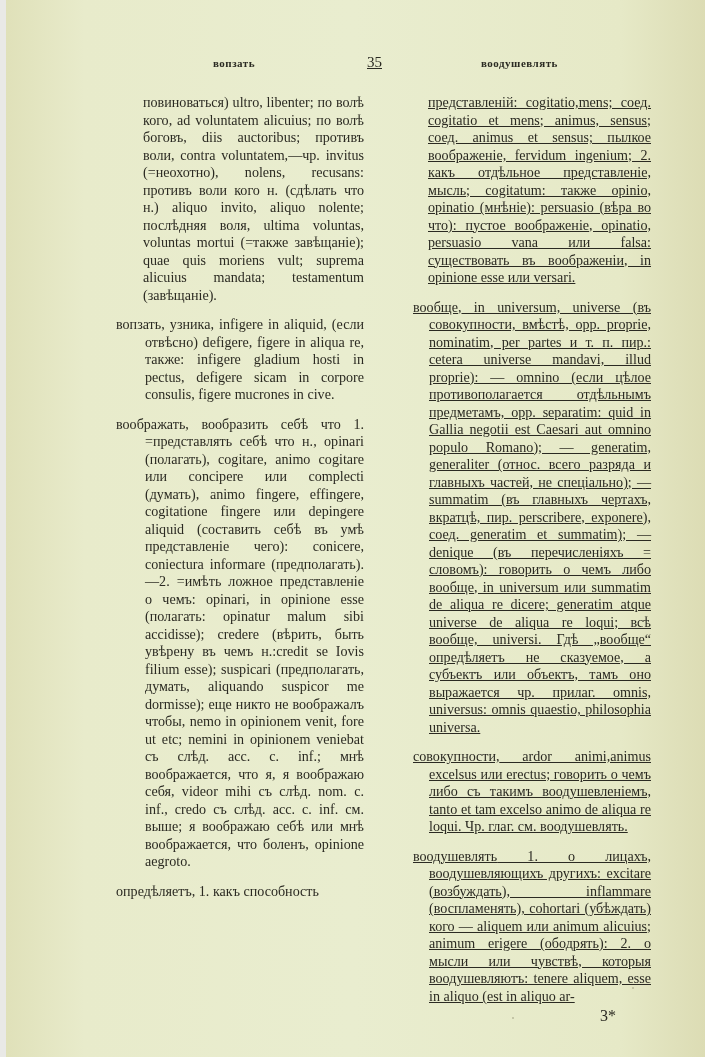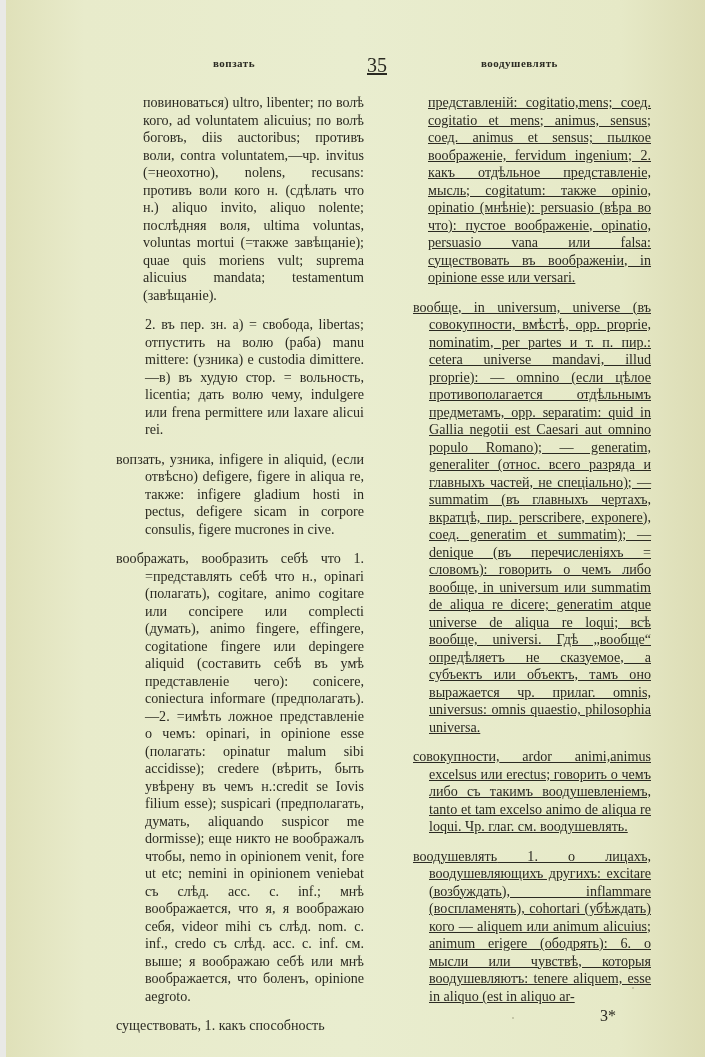--- a/index.html
+++ b/index.html
@@ -15,21 +15,21 @@
   }
   .page::before {
     content: ""; position: absolute; left: 0; top: 0; width: 6px; height: 100%;
     background: #e9e9e6;
   }
   .running-head {
     position: absolute; top: 54px; left: 0; width: 705px; height: 20px;
     font-family: "Liberation Serif", serif; color: #2a2a22;
   }
   .rh-left { position: absolute; left: 213px; top: 3px; font-size: 11px; font-weight: bold; letter-spacing: 0.5px; }
-  .rh-num { position: absolute; left: 367px; top: 0; font-size: 20px; text-decoration: underline; }
+  .rh-num { position: absolute; left: 367px; top: 0; font-size: 15px; text-decoration: underline; }
   .rh-right { position: absolute; left: 481px; top: 3px; font-size: 11px; font-weight: bold; letter-spacing: 0.5px; }
   .col {
     position: absolute; top: 82px;
     font-family: "Liberation Serif", serif;
     font-size: 14.1px; line-height: 17.5px; color: #2b2a22;
     text-align: justify;
   }
   .col-left { left: 104px; width: 272px; }
   .col-right { left: 401px; width: 262px; }
   .entry { margin: 12px; padding-left: 29px; text-indent: -29px; }
@@ -50,31 +50,30 @@
 <div class="page">
 
   <div class="running-head">
     <span class="rh-left">вопзать</span>
     <span class="rh-num">35</span>
     <span class="rh-right">воодушевлять</span>
   </div>
 
   <div class="col col-left">
     <p class="entry cont-first">повиноваться) ultro, libenter; по волѣ кого, ad voluntatem alicuius; по волѣ боговъ, diis auctoribus; противъ воли, contra voluntatem,—чр. invitus (=неохотно), nolens, recusans: противъ воли кого н. (сдѣлать что н.) aliquo invito, aliquo nolente; послѣдняя воля, ultima voluntas, voluntas mortui (=также завѣщаніе); quae quis moriens vult; suprema alicuius mandata; testamentum (завѣщаніе).</p>
-    <p class="entry sub">2. въ пер. зн. а) = свобода, libertas; отпустить на волю (раба) manu mittere: (узника) e custodia dimittere.—в) въ худую стор. = вольность, licentia; дать волю чему, indulgere или frena permittere или laxare alicui rei.</p>
     <p class="entry"><span class="headword">вопзать, узника,</span><span> infigere in aliquid, (если отвѣсно) defigere, figere in aliqua re, также: infigere gladium hosti in pectus, defigere sicam in corpore consulis, figere mucrones in cive.</span></p>
     <p class="entry"><span class="headword">воображать, вообразить себѣ что</span><span> 1. =представлять себѣ что н., opinari (полагать), cogitare, animo cogitare или concipere или complecti (думать), animo fingere, effingere, cogitatione fingere или depingere aliquid (составить себѣ въ умѣ представленіе чего): conicere, coniectura informare (предполагать).—2. =имѣть ложное представленіе о чемъ: opinari, in opinione esse (полагать: opinatur malum sibi accidisse); credere (вѣрить, быть увѣрену въ чемъ н.:credit se Iovis filium esse); suspicari (предполагать, думать, aliquando suspicor me dormisse); еще никто не воображалъ чтобы, nemo in opinionem venit, fore ut etc; nemini in opinionem veniebat съ слѣд. acc. c. inf.; мнѣ воображается, что я, я воображаю себя, videor mihi съ слѣд. nom. c. inf., credo съ слѣд. acc. c. inf. см. выше; я воображаю себѣ или мнѣ воображается, что боленъ, opinione aegroto.</span></p>
-    <p class="entry"><span class="headword">существовать,</span><span> 1. какъ способность</span></p>
+    <p class="entry"><span class="headword">опредѣляетъ,</span><span> 1. какъ способность</span></p>
   </div>
 
   <div class="col col-right">
     <p class="entry cont-first">представленій: cogitatio,mens; соед. cogitatio et mens; animus, sensus; соед. animus et sensus; пылкое воображеніе, fervidum ingenium; 2. какъ отдѣльное представленіе, мысль; cogitatum: также opinio, opinatio (мнѣніе): persuasio (вѣра во что): пустое воображеніе, opinatio, persuasio vana или falsa: существовать въ воображеніи, in opinione esse или versari.</p>
     <p class="entry"><span class="headword">вообще,</span><span> in universum, universe (въ совокупности, вмѣстѣ, opp. proprie, nominatim, per partes и т. п. пир.: cetera universe mandavi, illud proprie): — omnino (если цѣлое противополагается отдѣльнымъ предметамъ, opp. separatim: quid in Gallia negotii est Caesari aut omnino populo Romano); — generatim, generaliter (относ. всего разряда и главныхъ частей, не спеціально); — summatim (въ главныхъ чертахъ, вкратцѣ, пир. perscribere, exponere), соед. generatim et summatim); — denique (въ перечисленіяхъ = словомъ): говорить о чемъ либо вообще, in universum или summatim de aliqua re dicere; generatim atque universe de aliqua re loqui; всѣ вообще, universi. Гдѣ „вообще“ опредѣляетъ не сказуемое, а субъектъ или объектъ, тамъ оно выражается чр. прилаг. omnis, universus: omnis quaestio, philosophia universa.</span></p>
     <p class="entry"><span class="headword">совокупности,</span><span> ardor animi,animus excelsus или erectus; говорить о чемъ либо съ такимъ воодушевленіемъ, tanto et tam excelso animo de aliqua re loqui. Чр. глаг. см. воодушевлять.</span></p>
-    <p class="entry"><span class="headword">воодушевлять</span><span> 1. о лицахъ, воодушевляющихъ другихъ: excitare (возбуждать), inflammare (воспламенять), cohortari (убѣждать) кого — aliquem или animum alicuius; animum erigere (ободрять): 6. о мысли или чувствѣ, которыя воодушевляютъ: tenere aliquem, esse in aliquo (est in aliquo ar-</span></p>
+    <p class="entry"><span class="headword">воодушевлять</span><span> 1. о лицахъ, воодушевляющихъ другихъ: excitare (возбуждать), inflammare (воспламенять), cohortari (убѣждать) кого — aliquem или animum alicuius; animum erigere (ободрять): 2. о мысли или чувствѣ, которыя воодушевляютъ: tenere aliquem, esse in aliquo (est in aliquo ar-</span></p>
   </div>
 
   <div class="signature">3*</div>
 
   <span class="spot" style="left:214px;top:493px"></span>
   <span class="spot" style="left:632px;top:987px"></span>
   <span class="spot" style="left:512px;top:1017px"></span>
 </div>
 
 </body></html>

